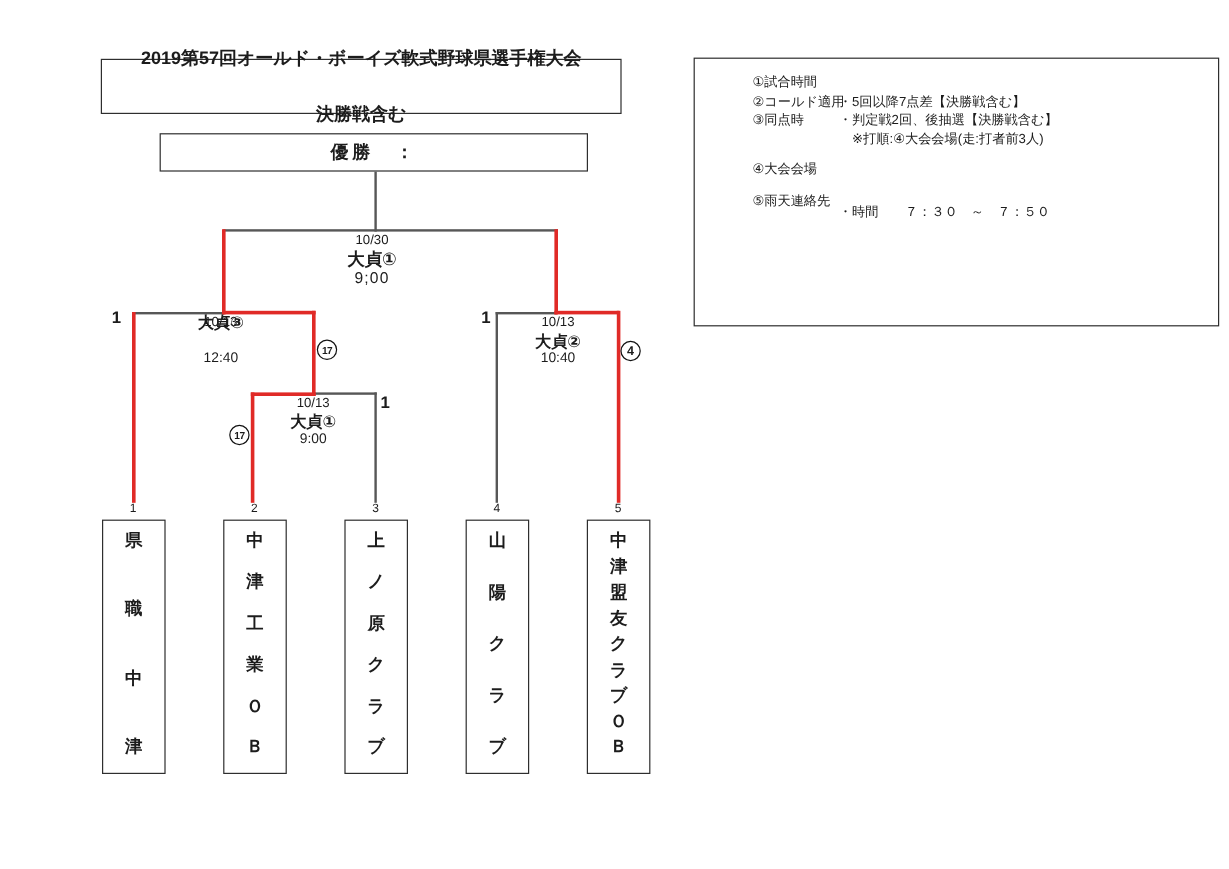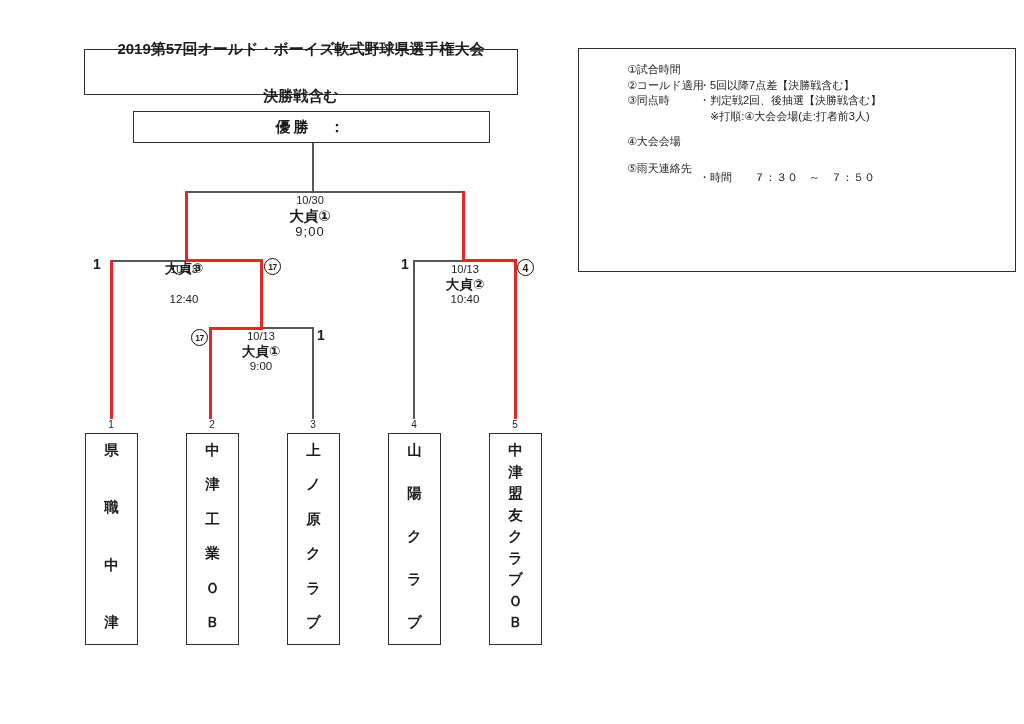--- a/index.html
+++ b/index.html
@@ -20,21 +20,21 @@
   .lbl{position:absolute;transform:translateX(-50%);white-space:nowrap;text-align:center;}
   .m-date{font-size:11px;}
   .m-venue{font-size:13.5px;font-weight:600;}
   .m-time{font-size:11.5px;}
   .f-date{font-size:11px;}
   .f-venue{font-size:14.5px;font-weight:600;}
   .f-time{font-size:13px;letter-spacing:1px;}
   
   .score{position:absolute;transform:translateX(-50%);font-weight:bold;font-size:14px;}
   .circ{position:absolute;width:17px;height:17px;border:1.8px solid #111;border-radius:50%;
-        display:flex;align-items:center;justify-content:center;font-weight:bold;box-sizing:border-box;background:#fff;}
+        display:flex;align-items:center;justify-content:center;font-weight:bold;box-sizing:border-box;background:#fff;margin-top:25px;}
   .circ-17{font-size:8.5px;letter-spacing:-0.5px;}
   .circ-4{font-size:10.5px;}
   
   .team-num{position:absolute;transform:translateX(-50%);font-size:10px;}
   .team-box{position:absolute;width:53px;height:212px;border:1.6px solid #2e2e2e;background:#fff;box-sizing:border-box;
             display:flex;flex-direction:column;align-items:center;justify-content:space-between;
             padding:7px 0 12px 0;font-size:14.5px;font-weight:600;}
   
   .info-panel{position:absolute;left:578px;top:48px;width:438px;height:224px;border:1.6px solid #2e2e2e;
               box-sizing:border-box;padding:13px 6px 0 10px;font-size:11px;background:#fff;}

